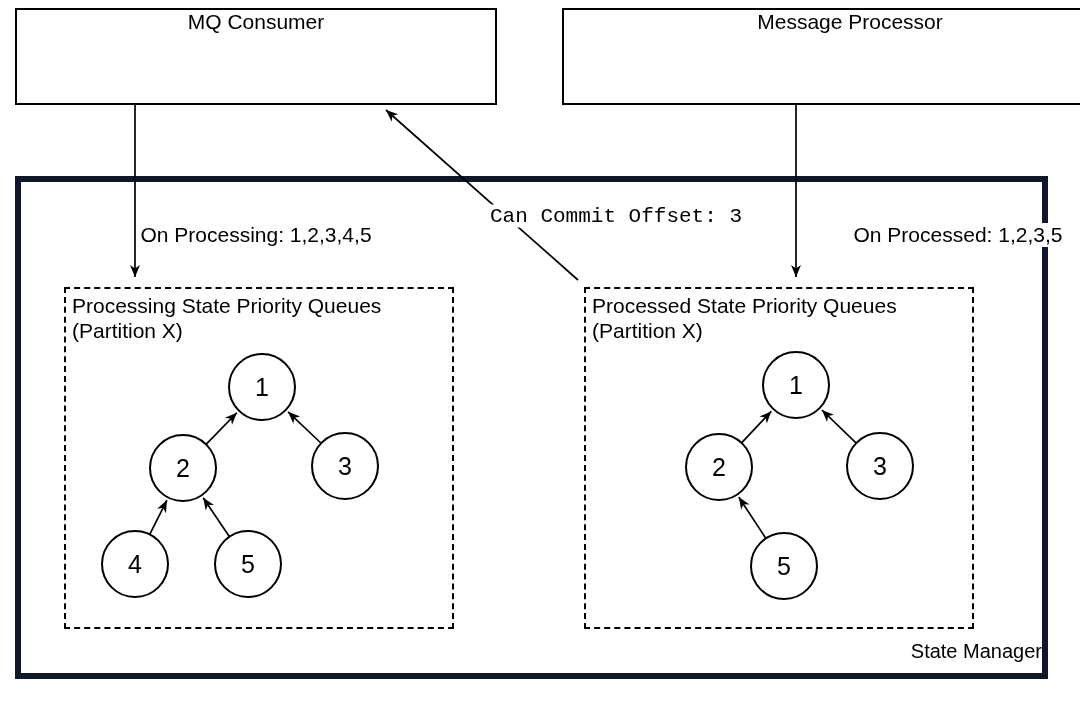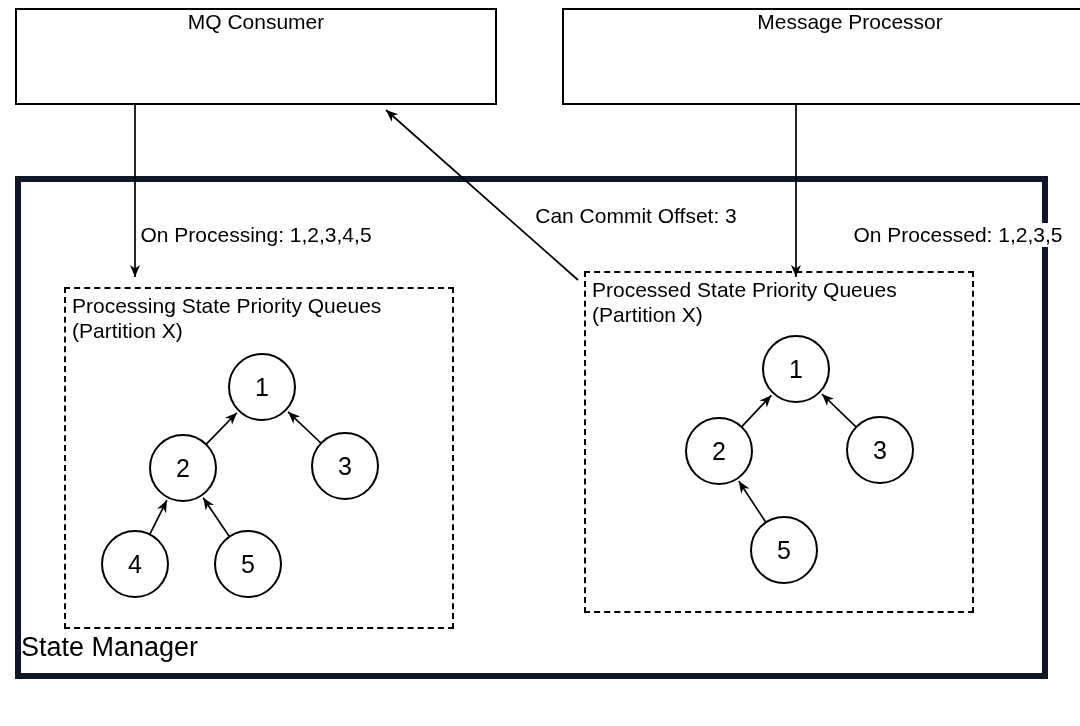--- a/index.html
+++ b/index.html
@@ -23,32 +23,32 @@
   #box-mp{left:562px;top:8px;width:576px;height:97px;}
   #box-sm{
     position:absolute;
     left:15px;top:176px;width:1033px;height:503px;
     border:6px solid #0f172a;background:#fff;
     box-sizing:border-box;
   }
   .sm-label{
     position:absolute;
     left:0;right:0;bottom:10px;
-    text-align:left;
-    font-size:27px;
+    text-align:right;
+    font-size:20px;
   }
   .queue-box{
     position:absolute;
     width:390px;height:342px;
     border:2px dashed #000;
     background:#fff;
     box-sizing:border-box;
   }
   #queue-0{left:43px;top:105px;}
-  #queue-1{left:563px;top:89px;}
+  #queue-1{left:563px;top:105px;}
   .queue-title{
     position:relative;
     padding:4px 6px 0 6px;
     font-size:21px;
     line-height:25px;
     z-index:2;
   }
   .tree{
     position:absolute;
     left:-2px;top:-2px;
@@ -63,21 +63,21 @@
   .edge-label{
     position:absolute;
     transform:translate(-50%,-50%);
     font-size:21px;
     background:#fff;
     padding:0 3px;
     white-space:nowrap;
     z-index:4;
   }
   #lbl-onprocessing{left:256px;top:235px;}
-  #lbl-cancommit{left:636px;top:216px;}
+  #lbl-cancommit{left:616px;top:216px;font-family:Liberation Mono, monospace;}
   #lbl-onprocessed{left:958px;top:235px;}
 </style>
 </head>
 <body>
 
 <div id="canvas">
 
   <svg id="connectors" viewBox="0 0 1080 726" xmlns="http://www.w3.org/2000/svg">
     <defs>
       <marker id="ah-main" markerUnits="userSpaceOnUse" markerWidth="14" markerHeight="12" viewBox="0 0 14 12" refX="13" refY="6" orient="auto">

